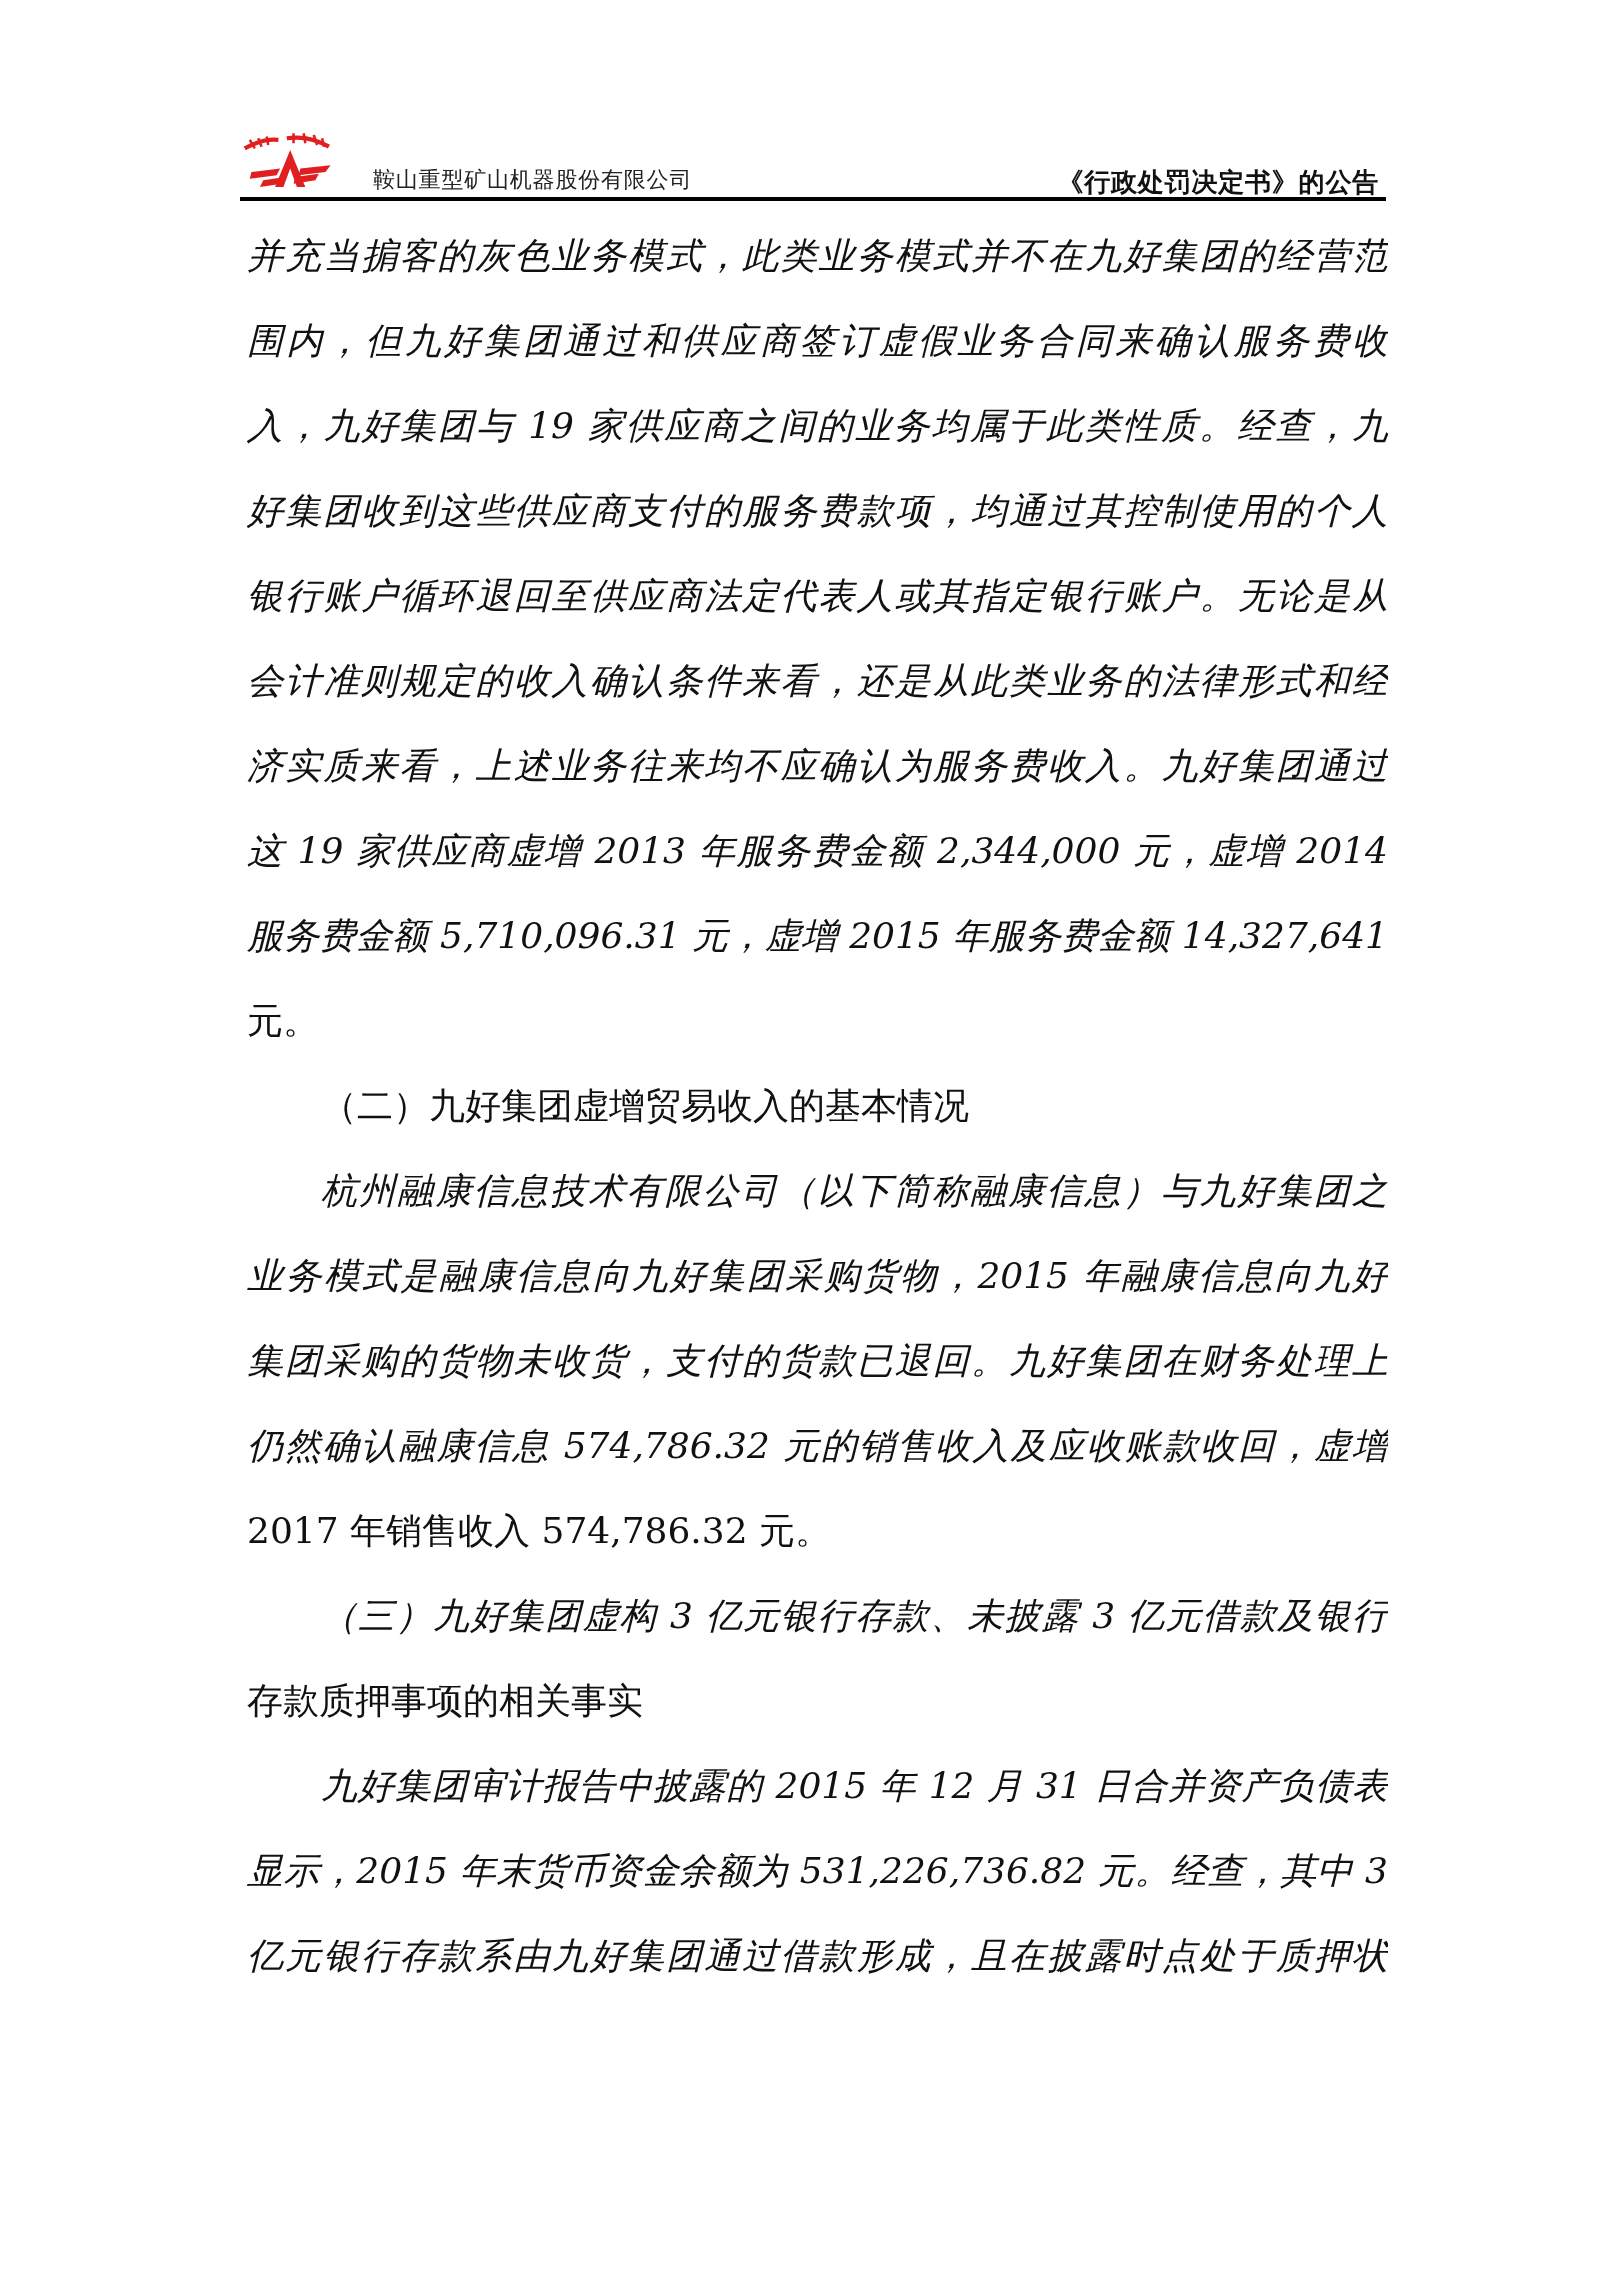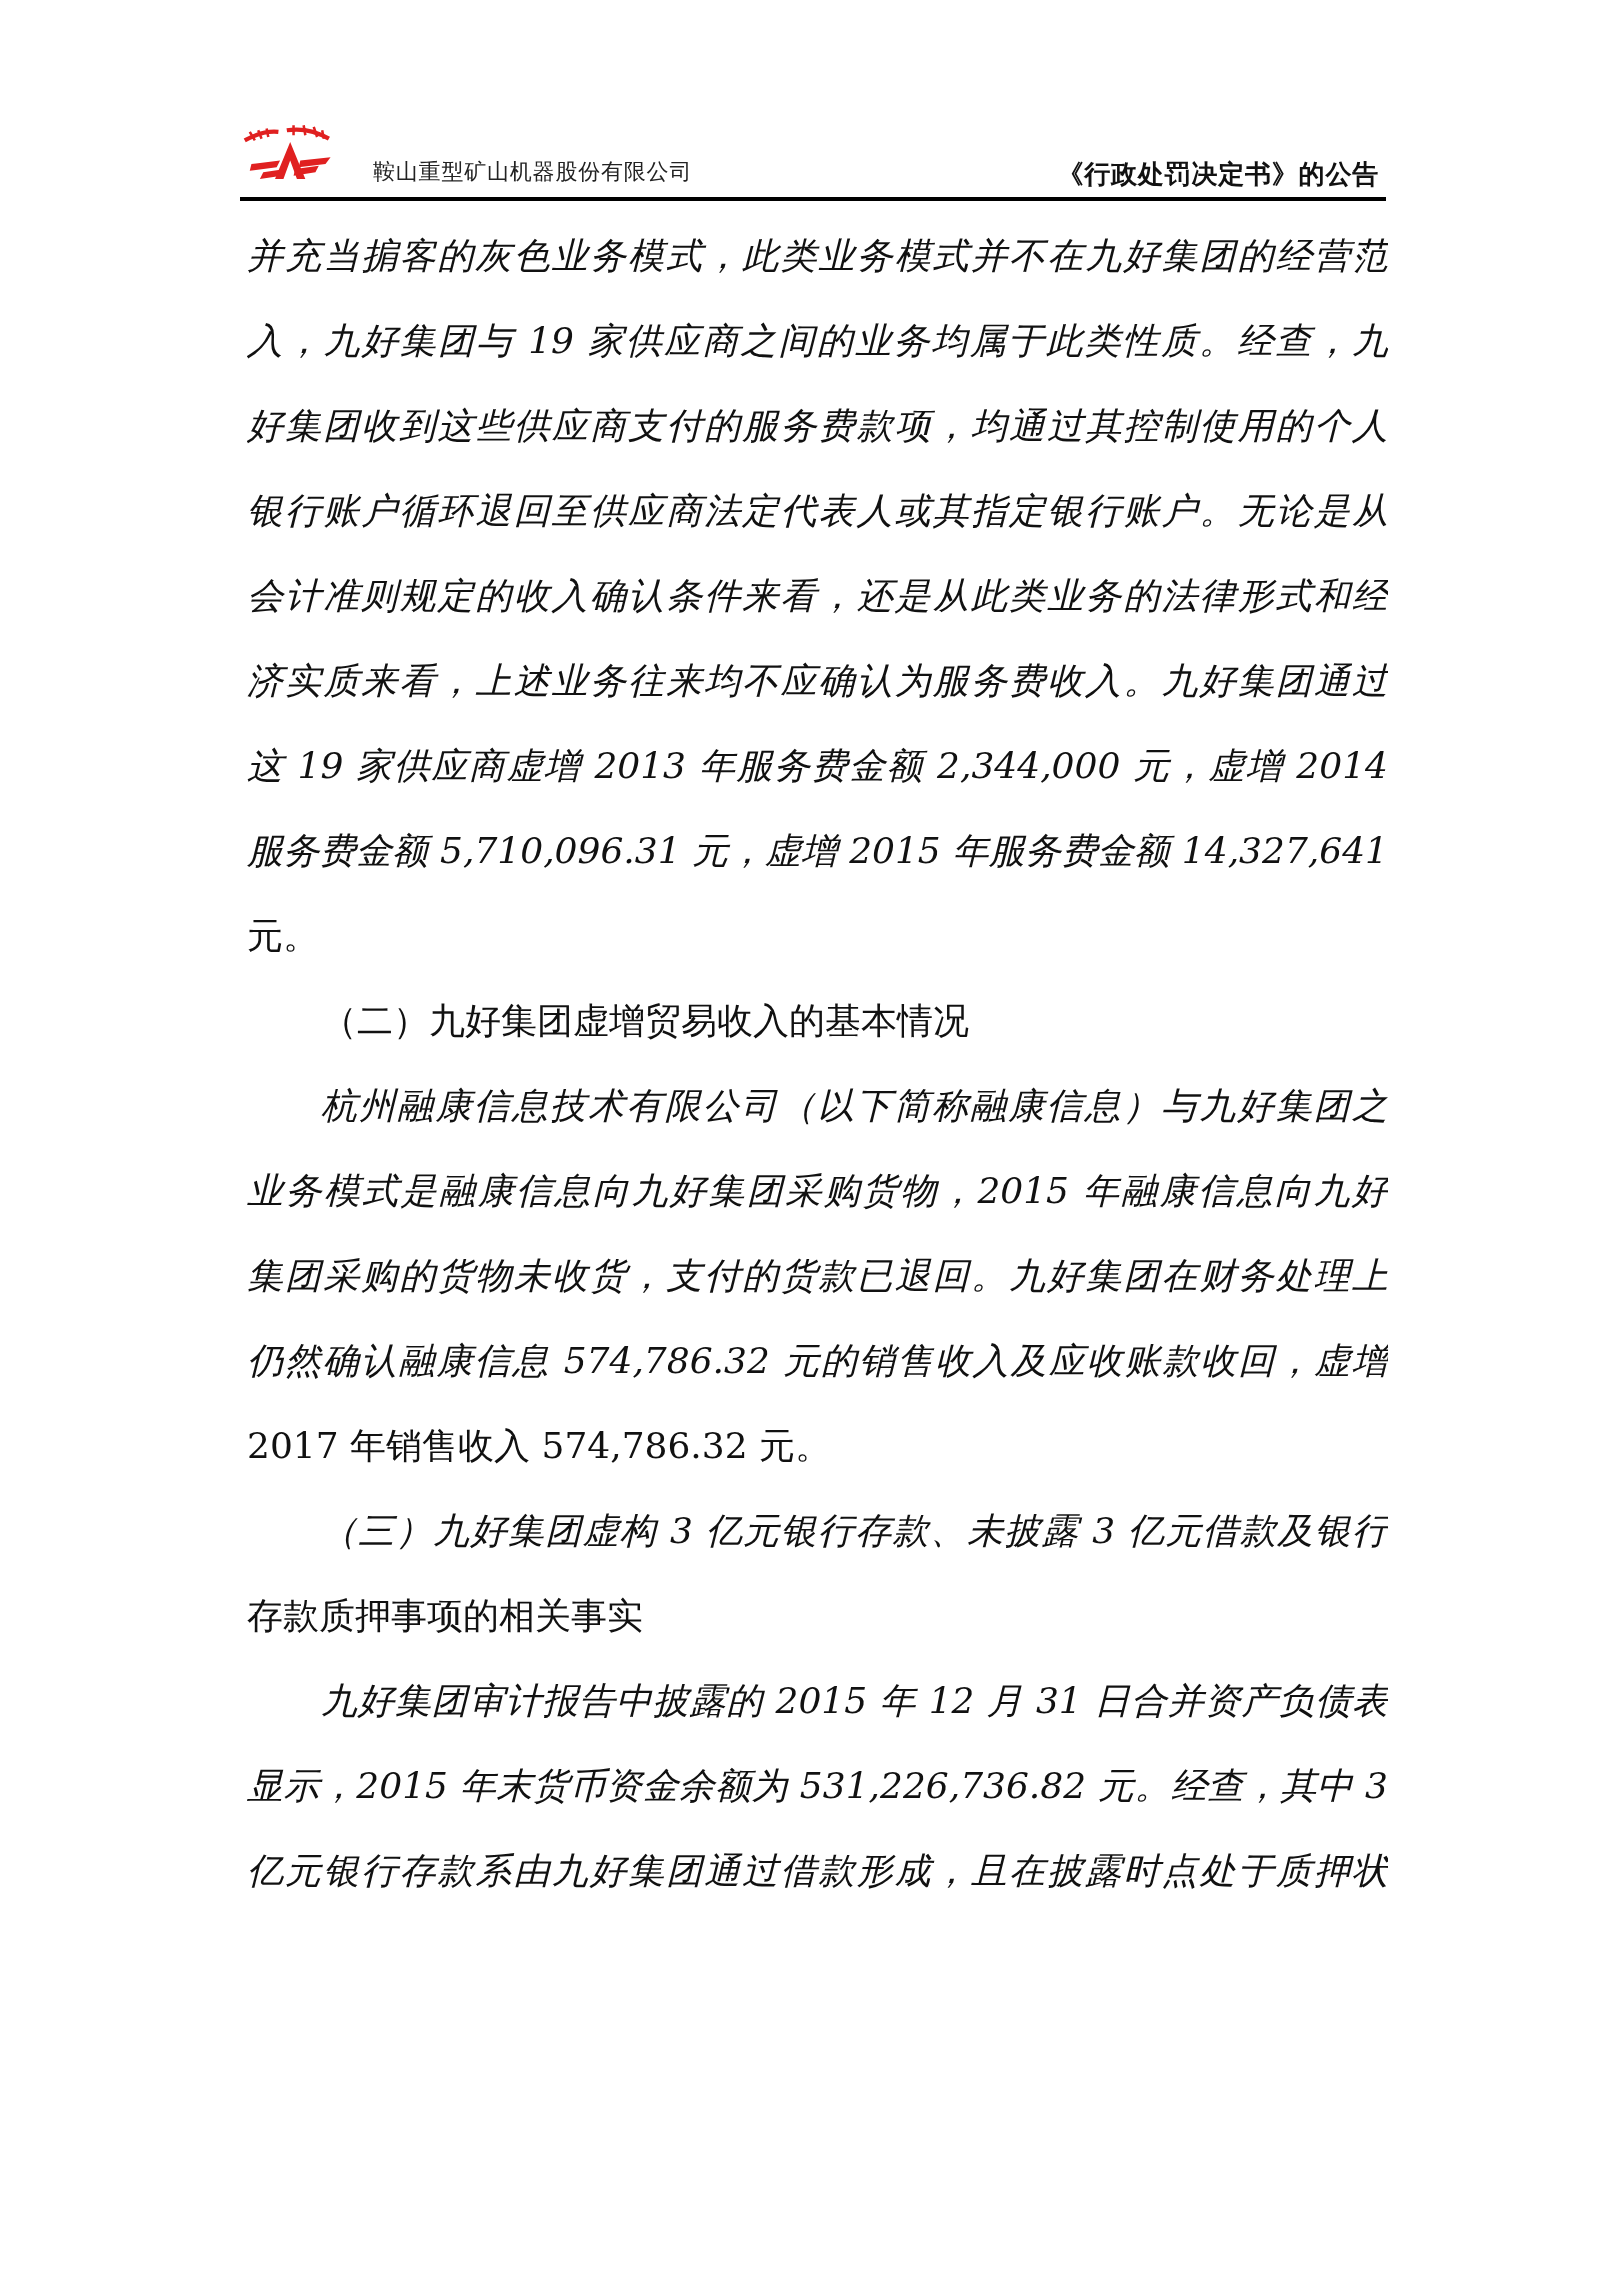--- a/index.html
+++ b/index.html
@@ -11,21 +11,21 @@
       width: 1623px;
       height: 2295px;
       position: relative;
       overflow: hidden;
       font-family: "DejaVu Serif", "Liberation Serif", serif;
       color: #111111;
     }
     .page-header {
       position: absolute;
       left: 238px;
-      top: 120px;
+      top: 128px;
       width: 1146px;
       height: 73px;
     }
     .logo {
       position: absolute;
       left: 0;
       top: 0;
       width: 101px;
       height: 66px;
     }
@@ -102,20 +102,21 @@
       <polygon points="68,58 96,54 92,62 66,66" fill="#e02020"></polygon>
     </svg>
   </div>
   <span class="header-company">鞍山重型矿山机器股份有限公司</span>
   <span class="header-title">《行政处罚决定书》的公告</span>
 </div>
 <div class="header-rule"></div>
 
 <div class="body-text" id="body-text">
     <div class="line justify">并充当掮客的灰色业务模式，此类业务模式并不在九好集团的经营范</div>
+    <div class="line justify">围内，但九好集团通过和供应商签订虚假业务合同来确认服务费收</div>
     <div class="line justify">入，九好集团与 19 家供应商之间的业务均属于此类性质。经查，九</div>
     <div class="line justify">好集团收到这些供应商支付的服务费款项，均通过其控制使用的个人</div>
     <div class="line justify">银行账户循环退回至供应商法定代表人或其指定银行账户。无论是从</div>
     <div class="line justify">会计准则规定的收入确认条件来看，还是从此类业务的法律形式和经</div>
     <div class="line justify">济实质来看，上述业务往来均不应确认为服务费收入。九好集团通过</div>
     <div class="line justify">这 19 家供应商虚增 2013 年服务费金额 2,344,000 元，虚增 2014 年</div>
     <div class="line justify">服务费金额 5,710,096.31 元，虚增 2015 年服务费金额 14,327,641</div>
     <div class="line left">元。</div>
     <div class="line indent left">（二）九好集团虚增贸易收入的基本情况</div>
     <div class="line indent justify">杭州融康信息技术有限公司（以下简称融康信息）与九好集团之</div>

